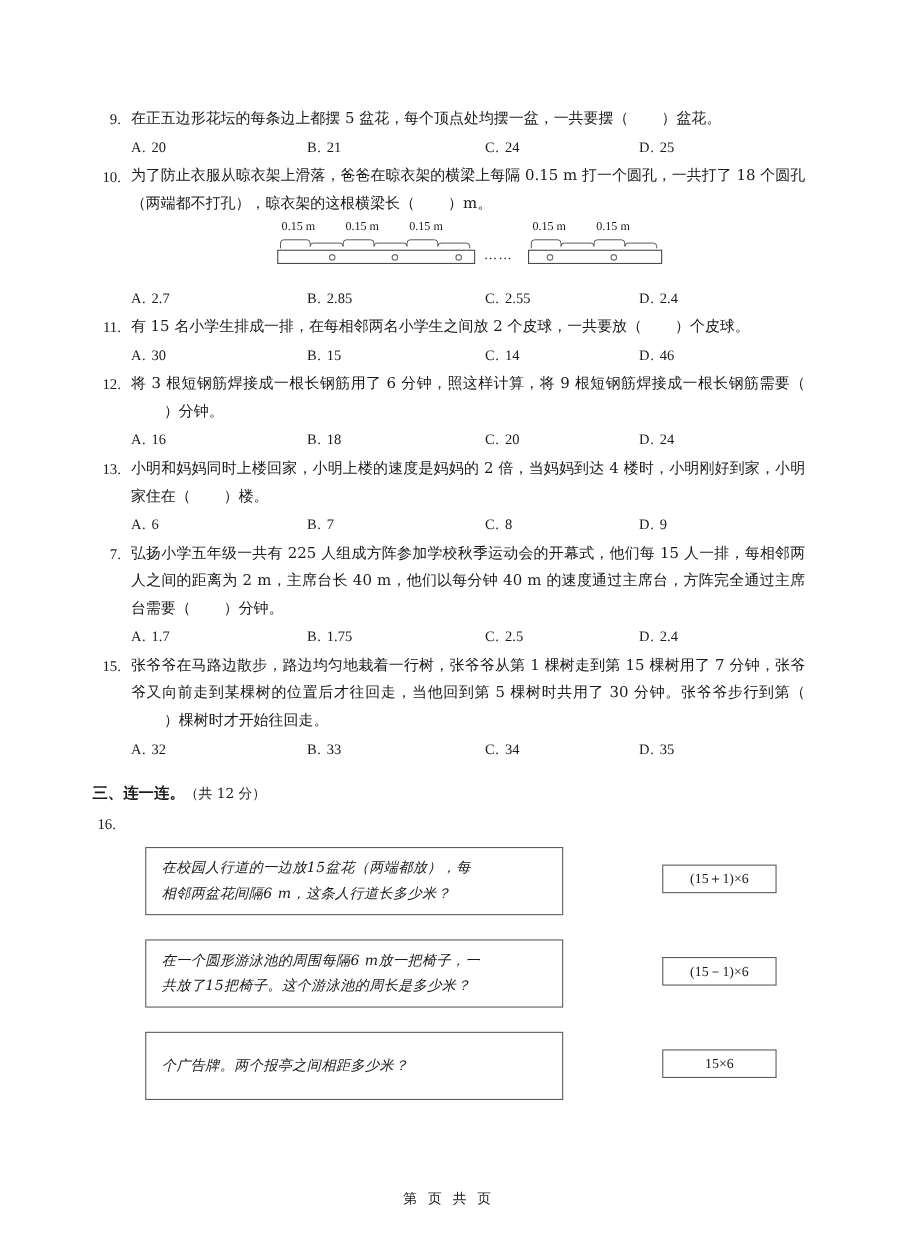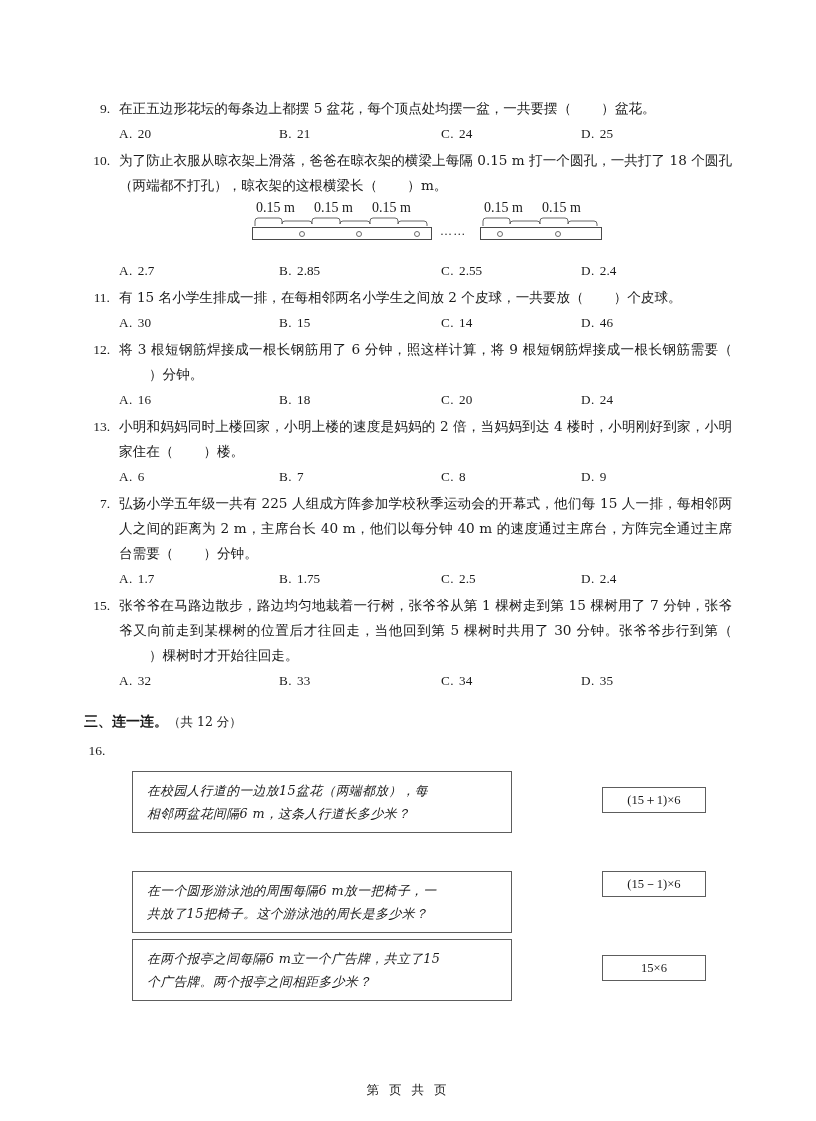--- a/index.html
+++ b/index.html
@@ -91,21 +91,21 @@
   }
   .dg-wrap {
     position: absolute;
     left: 164px;
     top: 0;
     width: 370px;
     height: 56px;
   }
   .dg-lbl {
     position: absolute;
-    font-size: 14px;
+    font-size: 11px;
     font-family: "Liberation Serif", serif;
     white-space: nowrap;
     top: 0px;
   }
   .dg-bar {
     position: absolute;
     border: 1px solid #4a4a4a;
     height: 13px;
     background: #fff;
     box-sizing: border-box;
@@ -366,31 +366,30 @@
       <div class="match-row">
         <div class="prompt-box" style="top:2px;">
           <div class="prompt-line">在校园人行道的一边放15盆花（两端都放），每</div>
           <div class="prompt-line">相邻两盆花间隔6 m，这条人行道长多少米？</div>
         </div>
         <div class="formula-box" style="top:18px;">
           <span>(15＋1)×6</span>
         </div>
       </div>
       <div class="match-row">
-        <div class="prompt-box" style="top:8px;margin-top:16px;">
+        <div class="prompt-box" style="top:8px;">
           <div class="prompt-line">在一个圆形游泳池的周围每隔6 m放一把椅子，一</div>
           <div class="prompt-line">共放了15把椅子。这个游泳池的周长是多少米？</div>
         </div>
         <div class="formula-box" style="top:24px;">
           <span>(15－1)×6</span>
         </div>
       </div>
       <div class="match-row">
         <div class="prompt-box" style="top:14px;">
-          <div class="prompt-line">在两个报亭之间每隔6 m立一个广告牌，共立了15</div>
           <div class="prompt-line">个广告牌。两个报亭之间相距多少米？</div>
         </div>
         <div class="formula-box" style="top:30px;">
           <span>15×6</span>
         </div>
       </div>
     </div>
 
   </div>
 

